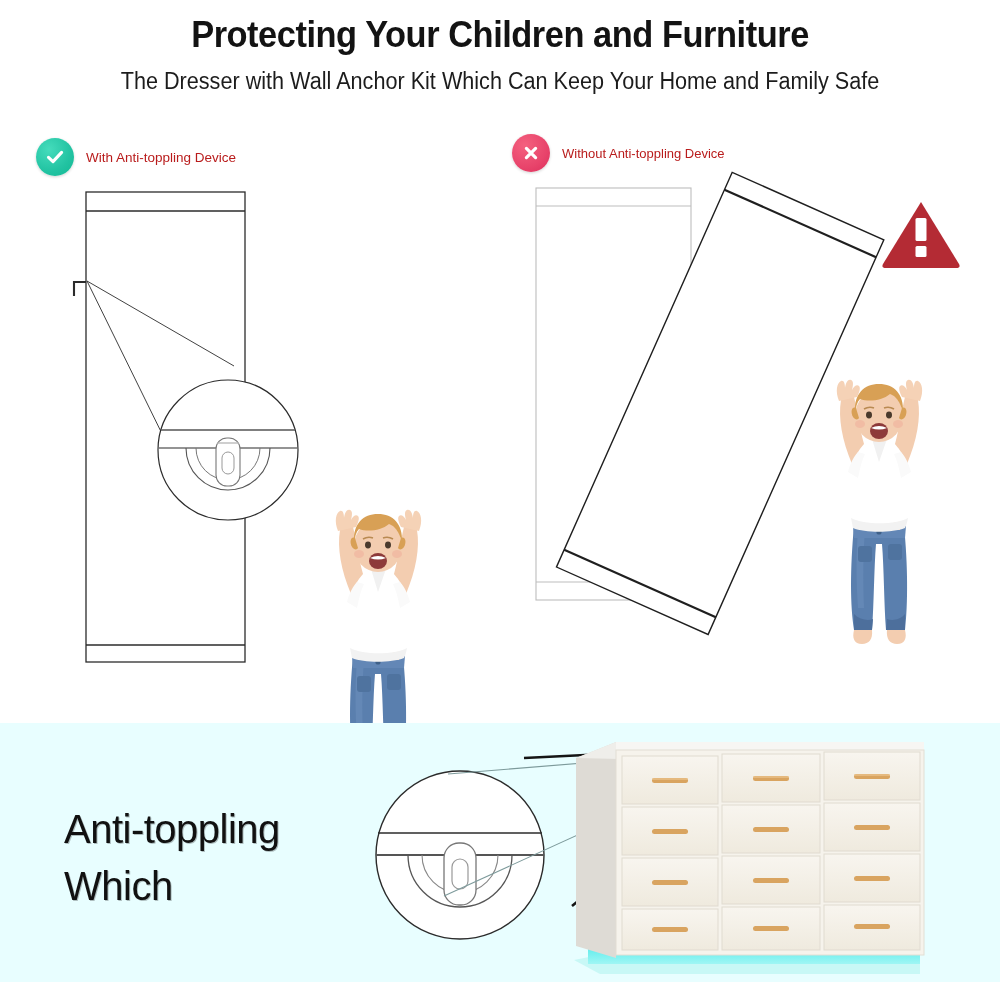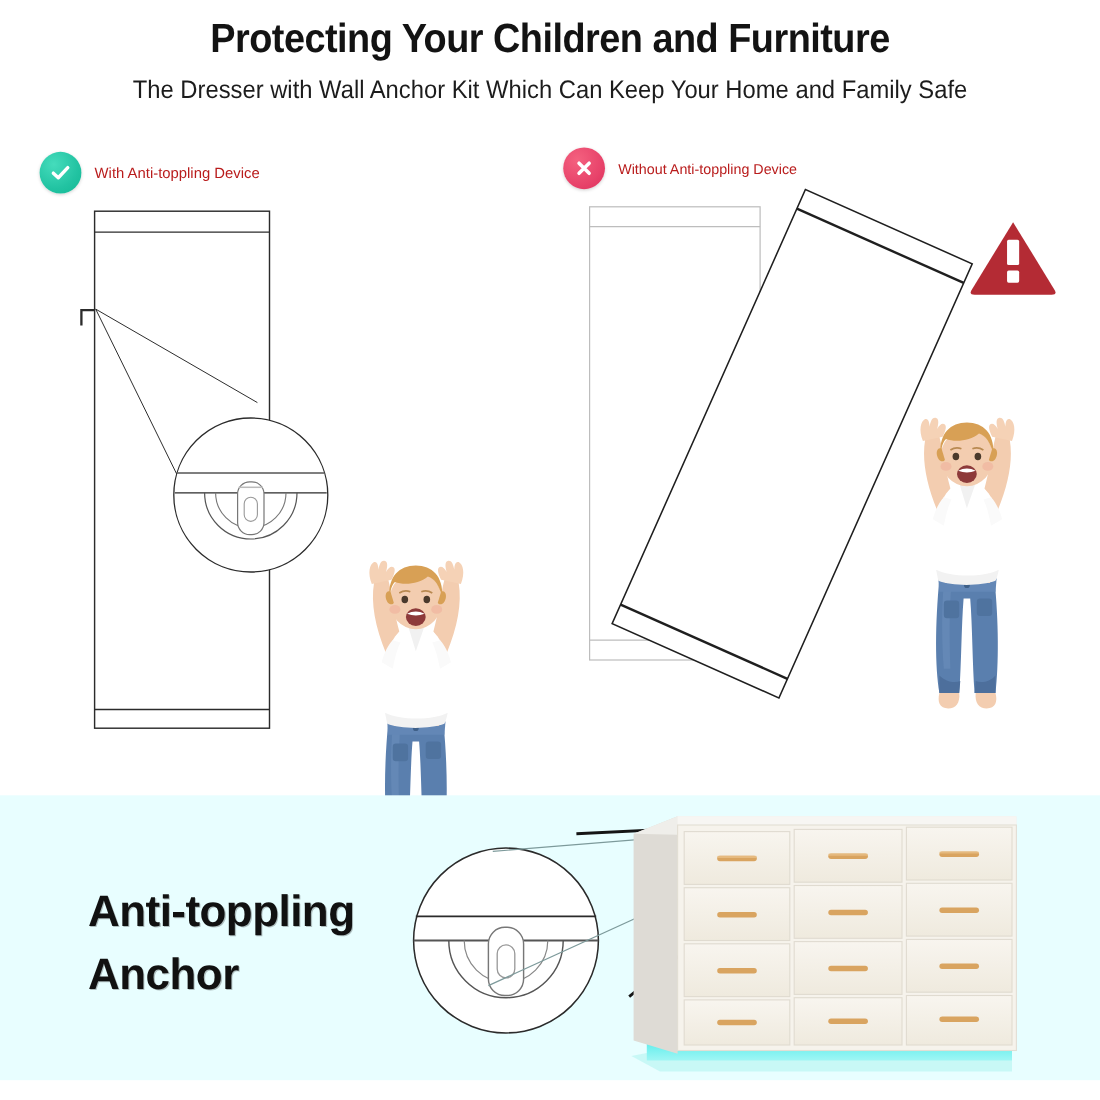--- a/index.html
+++ b/index.html
@@ -59,22 +59,22 @@
 
   
   .warn{position:absolute;left:880px;top:198px;width:82px;height:72px;}
 
   
   .banner{
     position:absolute;left:0;top:723px;width:1000px;height:259px;
     background:#e8feff;
   }
   .banner-title{
-    position:absolute;left:80px;top:78px;
-    font-size:40px;font-weight:bold;line-height:1.42;
+    position:absolute;left:64px;top:78px;
+    font-size:40px;font-weight:normal;line-height:1.42;
     color:#111;letter-spacing:-0.5px;
     text-shadow:1px 1px 0 rgba(0,0,0,.25);
   }
   .banner-detail{position:absolute;left:360px;top:755px;width:200px;height:200px;}
   .banner-dresser{position:absolute;left:548px;top:722px;width:452px;height:268px;}
   .callout-lines{position:absolute;left:420px;top:730px;width:400px;height:230px;pointer-events:none;}
 </style>
 </head>
 <body>
 
@@ -242,21 +242,21 @@
           <ellipse cx="48" cy="56" rx="5" ry="4" fill="#eeae9a" opacity=".55"></ellipse>
           <ellipse cx="86" cy="56" rx="5" ry="4" fill="#eeae9a" opacity=".55"></ellipse>
         </g>
       </svg>
     </div>
   </div>
 
   <div class="banner">
     <div class="banner-title">
       <div>Anti-toppling</div>
-      <div>Anchor</div>
+      <div>Which</div>
     </div>
   </div>
 
   <div class="banner-detail">
     <svg width="200" height="200" viewBox="0 0 200 200" aria-hidden="true">
       <circle cx="100" cy="100" r="84" fill="#ffffff" stroke="#2b2b2b" stroke-width="1.4"></circle>
       <line x1="18" y1="78" x2="182" y2="78" stroke="#2b2b2b" stroke-width="1.6"></line>
       <line x1="16" y1="100" x2="184" y2="100" stroke="#555" stroke-width="1.8"></line>
       <path d="M48 100 a52 52 0 0 0 104 0" fill="none" stroke="#555" stroke-width="1.3"></path>
       <path d="M62 100 a38 38 0 0 0 76 0" fill="none" stroke="#888" stroke-width="1.1"></path>

